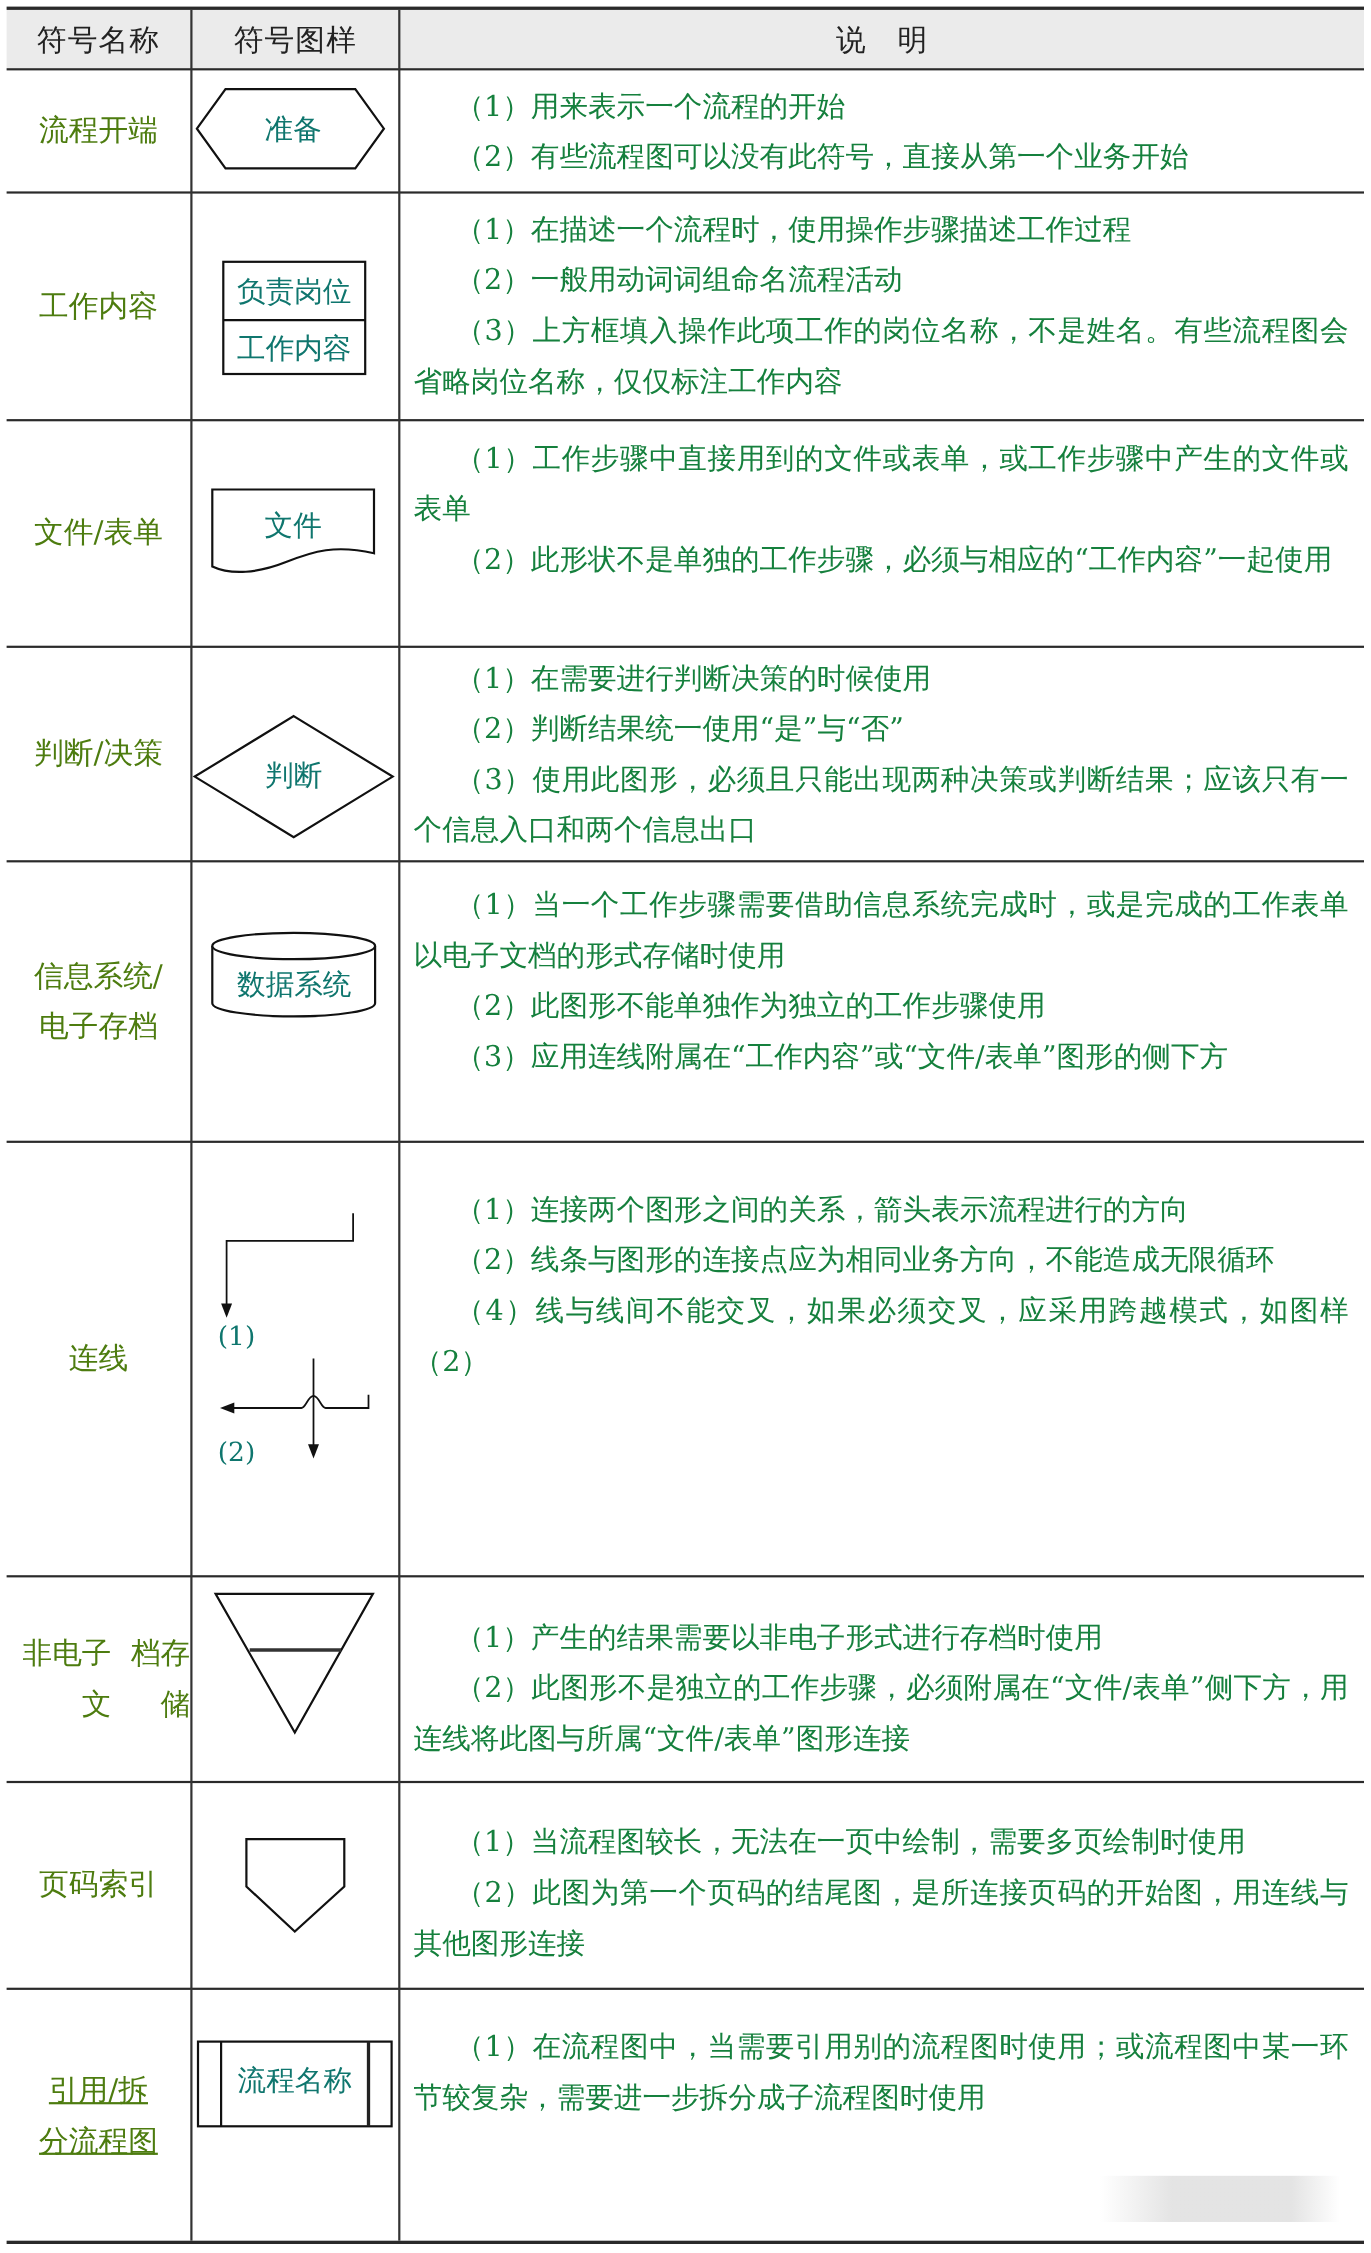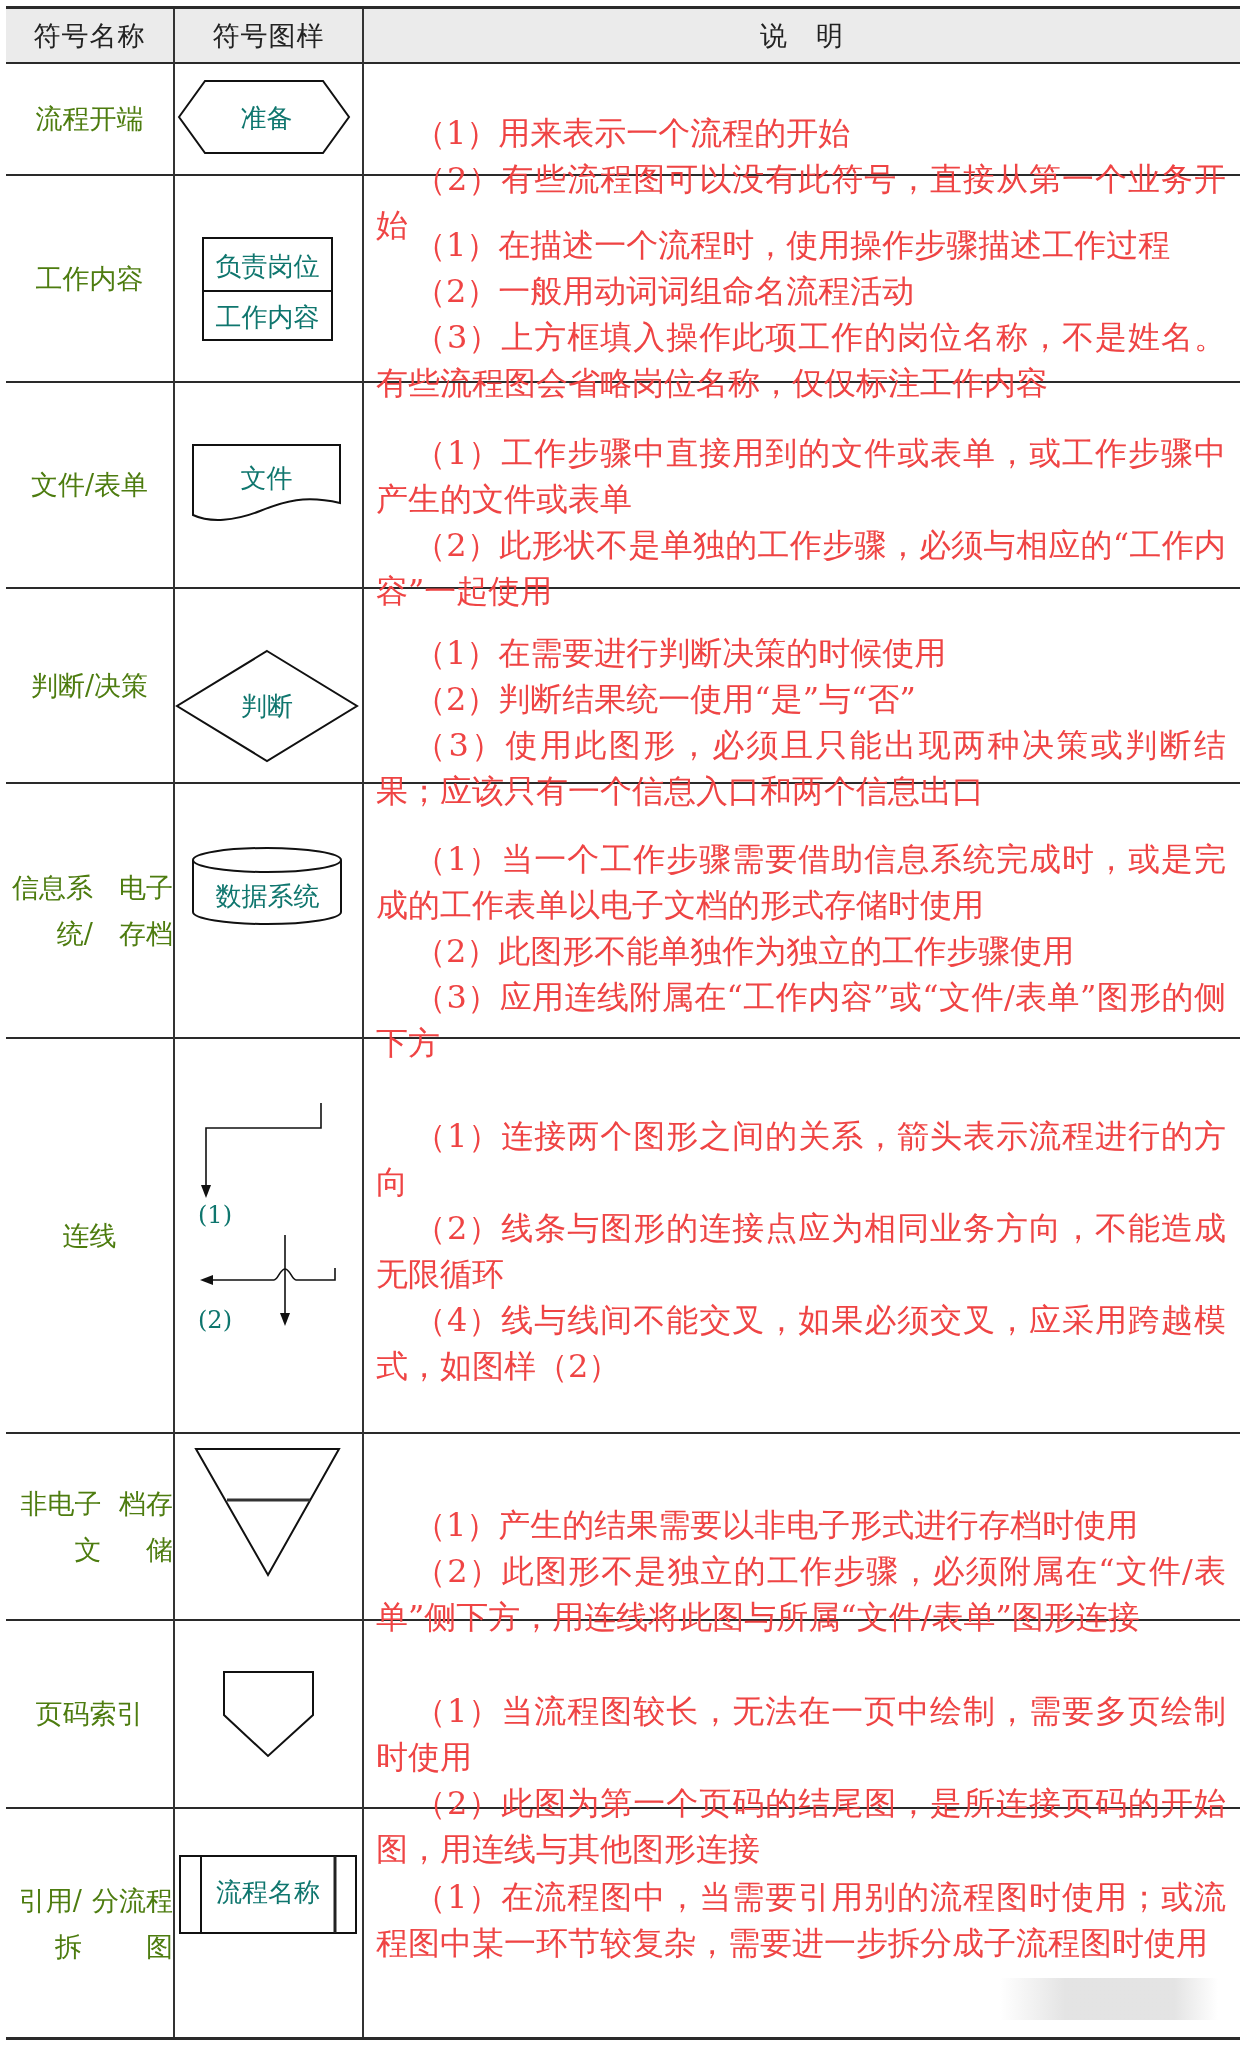--- a/index.html
+++ b/index.html
@@ -5,21 +5,21 @@
   html, body { margin: 0; padding: 0; background: #ffffff; }
   body { width: 1246px; height: 2048px; position: relative; overflow: hidden;
          font-family: "DejaVu Serif", "Liberation Serif", serif; color: #1a1a1a; }
   .table { position: absolute; left: 6px; top: 6px; width: 1234px; height: 2034px; }
   .hline { position: absolute; left: 0; width: 1234px; background: #2a2a2a; }
   .vline { position: absolute; width: 1.5px; background: #333; }
   .header-bg { position: absolute; left: 0; top: 3px; width: 1234px; height: 53px; background: #ebebeb; }
   .cell { position: absolute; display: flex; align-items: center; justify-content: center; text-align: center; }
   .hdr { font-size: 27px; letter-spacing: 1px; color: #222; }
   .name { font-size: 27px; line-height: 46px; color: #4d7c0f; text-align: right; }
-  .desc { position: absolute; font-size: 32px; line-height: 46px; color: #ef4444; text-align: justify; margin-top: 36px; }
+  .desc { position: absolute; font-size: 26px; line-height: 46px; color: #15803d; text-align: justify; }
   .desc p { margin: 0; text-indent: 38px; }
   .shape { position: absolute; }
   .shape-text { position: absolute; font-size: 26px; color: #0f766e; text-align: center; }
   .watermark { position: absolute; left: 1000px; top: 1978px; width: 218px; height: 42px;
                background: linear-gradient(90deg, rgba(230,230,230,0) 0%, rgba(225,225,225,0.9) 30%, rgba(225,225,225,0.9) 80%, rgba(230,230,230,0) 100%); }
 </style>
 </head>
 <body>
 
 <div class="table">
@@ -83,21 +83,21 @@
 <svg class="shape" style="left:175px;top:589px;" width="187" height="193">
   <polygon points="92,62 182,117 92,172 2,117" fill="#fff" stroke="#111" stroke-width="2"></polygon>
 </svg>
 <div class="shape-text" style="left:175px;top:688px;width:184px;line-height:36px;">判断</div>
 <div class="desc" style="left:376px;top:594px;width:850px;">
   <p>（1）在需要进行判断决策的时候使用</p>
   <p>（2）判断结果统一使用“是”与“否”</p>
   <p>（3）使用此图形，必须且只能出现两种决策或判断结果；应该只有一个信息入口和两个信息出口</p>
 </div>
 
-<div class="cell name" style="left:6px;top:784px;width:167px;height:253px;flex-direction:row;">
+<div class="cell name" style="left:6px;top:784px;width:167px;height:253px;flex-direction:column;">
   <span>信息系统/</span>
   <span>电子存档</span>
 </div>
 <svg class="shape" style="left:175px;top:784px;" width="187" height="253">
   <path d="M18,76 L18,128 A74,12 0 0 0 166,128 L166,76" fill="#fff" stroke="#111" stroke-width="2"></path>
   <ellipse cx="92" cy="76" rx="74" ry="12" fill="#fff" stroke="#111" stroke-width="2"></ellipse>
 </svg>
 <div class="shape-text" style="left:193px;top:878px;width:149px;line-height:36px;">数据系统</div>
 <div class="desc" style="left:376px;top:800px;width:850px;">
   <p>（1）当一个工作步骤需要借助信息系统完成时，或是完成的工作表单以电子文档的形式存储时使用</p>
@@ -139,21 +139,21 @@
 
 <div class="cell name" style="left:6px;top:1621px;width:167px;height:186px;">页码索引</div>
 <svg class="shape" style="left:175px;top:1621px;" width="187" height="186">
   <polygon points="49,51 138,51 138,94 93,135 49,94" fill="#fff" stroke="#111" stroke-width="2"></polygon>
 </svg>
 <div class="desc" style="left:376px;top:1652px;width:850px;">
   <p>（1）当流程图较长，无法在一页中绘制，需要多页绘制时使用</p>
   <p>（2）此图为第一个页码的结尾图，是所连接页码的开始图，用连线与其他图形连接</p>
 </div>
 
-<div class="cell name" style="left:6px;top:1809px;width:167px;height:230px;flex-direction:row;">
+<div class="cell name" style="left:6px;top:1809px;width:167px;height:230px;flex-direction:column;text-decoration:underline;">
   <span>引用/拆</span>
   <span>分流程图</span>
 </div>
 <svg class="shape" style="left:175px;top:1809px;" width="187" height="230">
   <rect x="5" y="47" width="176" height="77" fill="#fff" stroke="#111" stroke-width="2"></rect>
   <line x1="26" y1="47" x2="26" y2="124" stroke="#111" stroke-width="2"></line>
   <line x1="160" y1="47" x2="160" y2="124" stroke="#222" stroke-width="3"></line>
 </svg>
 <div class="shape-text" style="left:201px;top:1874px;width:134px;line-height:36px;">流程名称</div>
 <div class="desc" style="left:376px;top:1838px;width:850px;">

